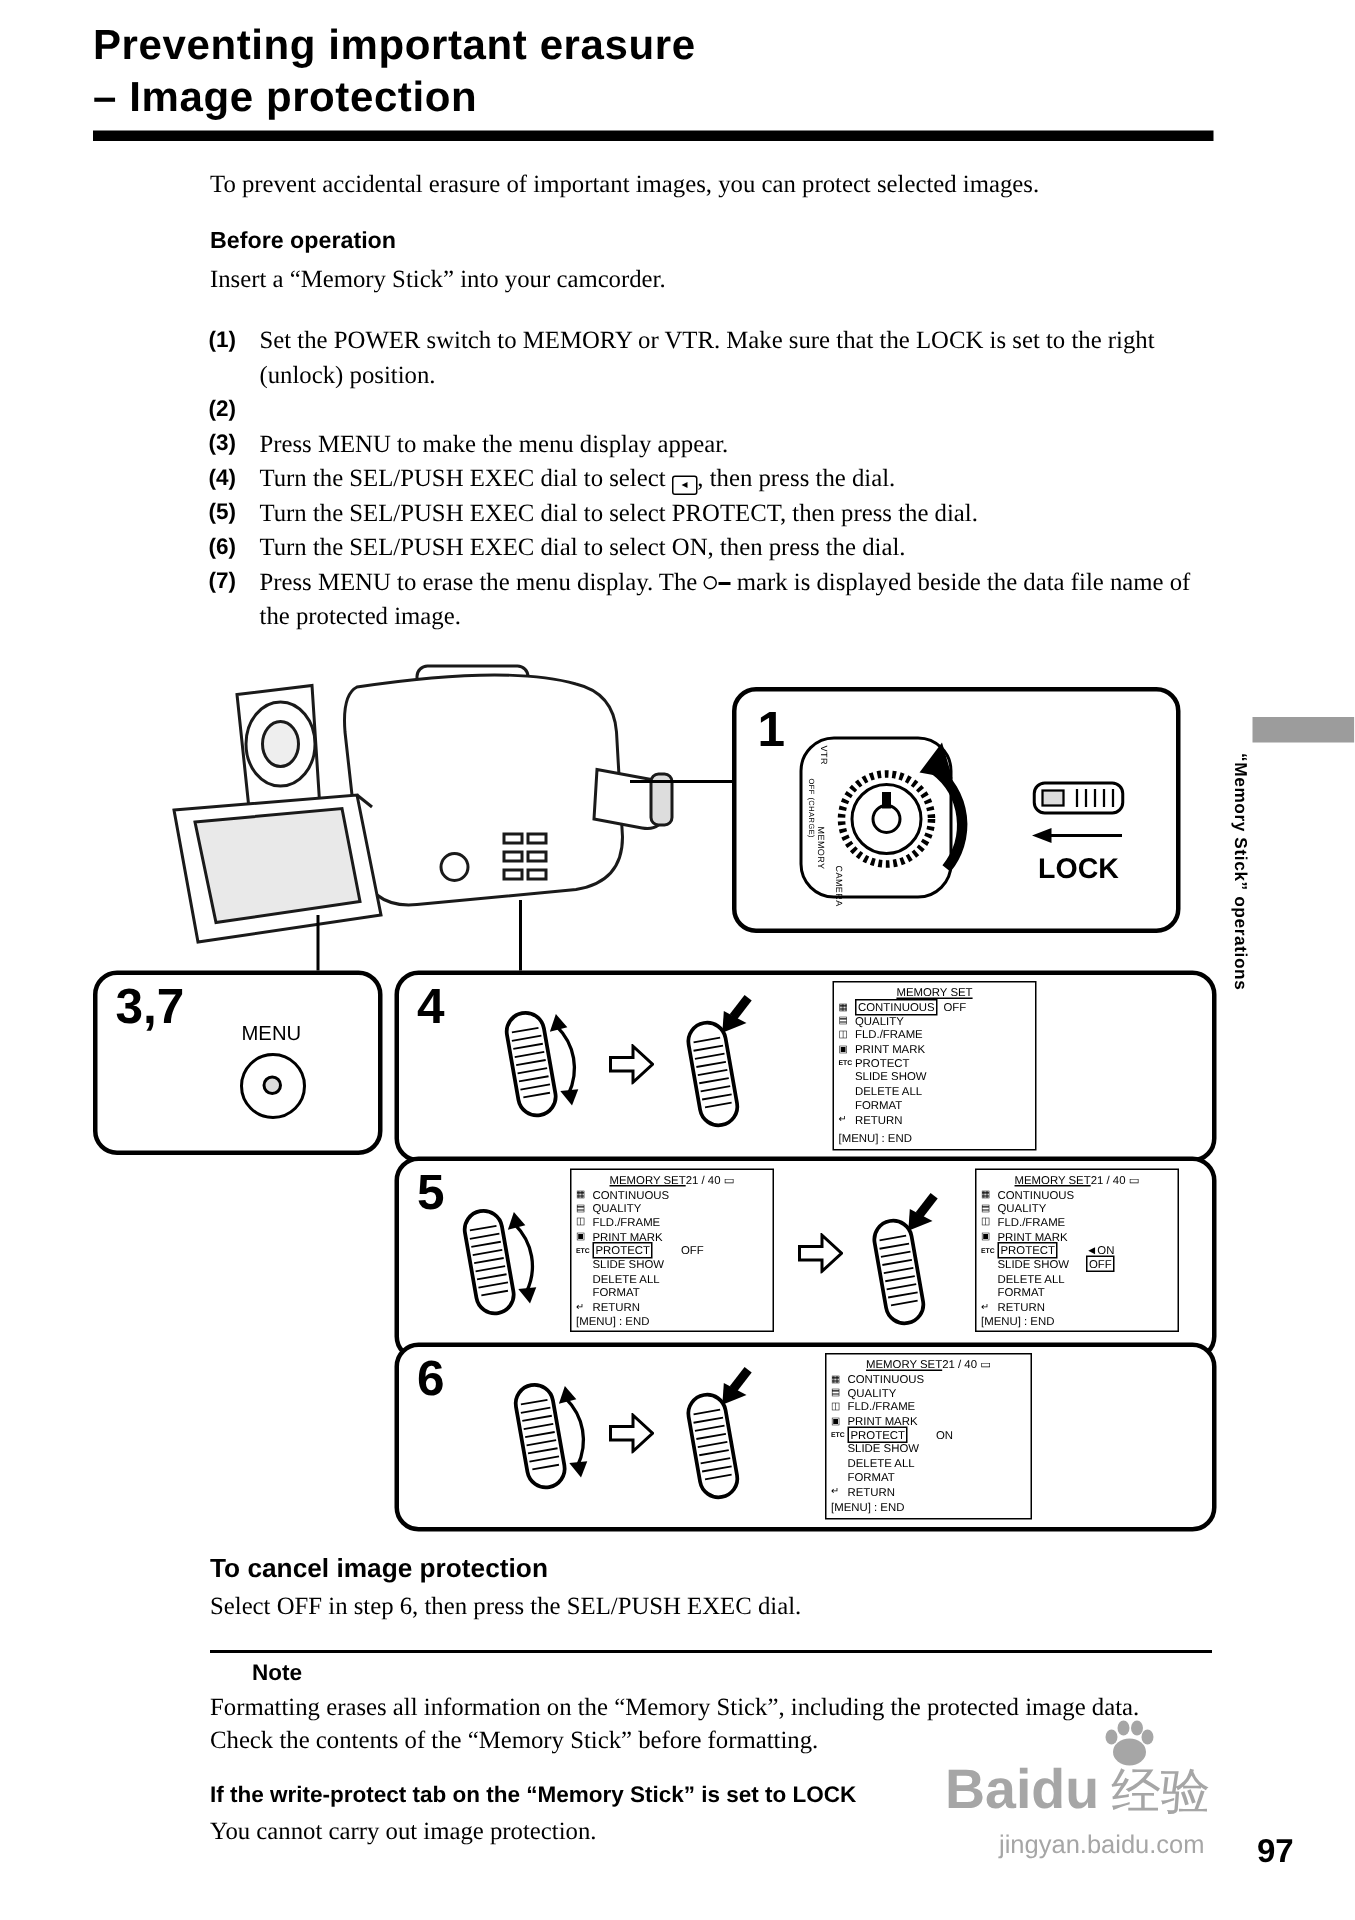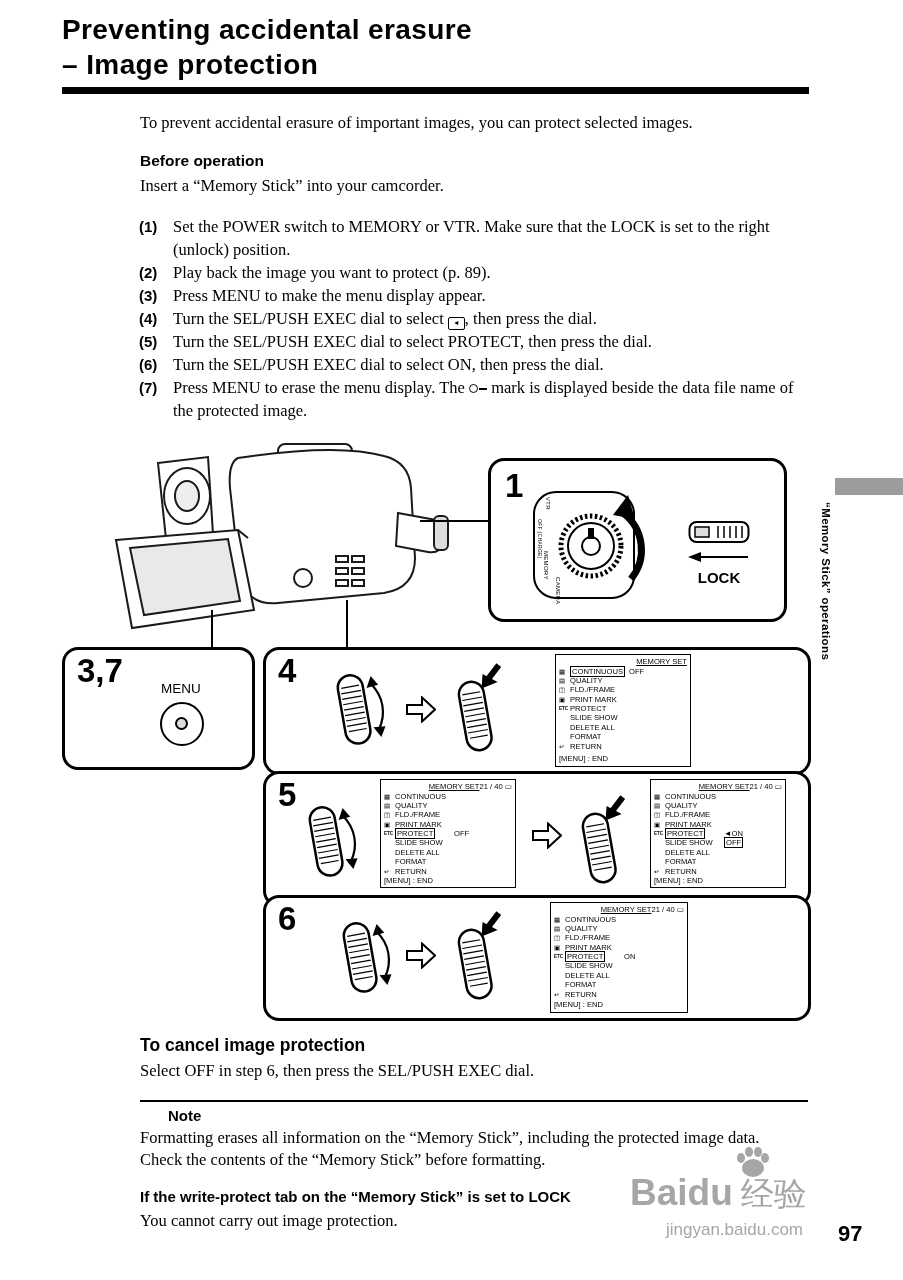--- a/index.html
+++ b/index.html
@@ -41,34 +41,34 @@
   .dial{position:absolute;transform:rotate(-10deg);}
   .open-arrow{position:absolute;}
 
   
   .power-unit{position:absolute;left:40px;top:28px;width:118px;height:114px;}
   .dlabel{position:absolute;font-family:"Liberation Sans",sans-serif;font-size:6px;
           writing-mode:vertical-rl;letter-spacing:.3px;}
   .dlabel.small{font-size:5px;}
   .lock-unit{position:absolute;left:196px;top:58px;width:64px;display:flex;
              flex-direction:column;align-items:center;gap:6px;}
-  .lock-text{font-family:"Liberation Sans",sans-serif;font-weight:700;font-size:15px;}
+  .lock-text{font-family:"Liberation Sans",sans-serif;font-weight:700;font-size:19px;}
 
   
   .menu-label{position:absolute;left:96px;top:31px;font-family:"Liberation Sans",sans-serif;font-size:13.5px;}
   .menu-button{position:absolute;left:95px;top:52px;width:40px;height:40px;
                border:2.5px solid #000;border-radius:50%;}
   .menu-button-dot{position:absolute;left:13px;top:13px;width:9px;height:9px;
                border:2px solid #000;border-radius:50%;background:#ddd;}
 
   
   .screen{position:absolute;background:#fff;border:1.2px solid #000;box-sizing:border-box;
           padding:2px 3px;display:flex;flex-direction:column;
           font-family:"Liberation Sans","DejaVu Sans",sans-serif;font-size:7.6px;line-height:9.6px;}
-  .screen-head{display:flex;justify-content:flex-end;}
+  .screen-head{display:flex;justify-content:center;}
   .screen-title{text-decoration:underline;}
   .srow{display:flex;align-items:center;height:9.4px;}
   .sicon{flex:none;width:11px;font-size:6.5px;}
   .sicon.etc{font-size:4.6px;font-weight:700;}
   .slabel{min-width:57px;}
   .boxed{border:1px solid #000;padding:0 1px;}
   .svalue{margin-left:2px;}
   .screen-footer{margin-top:auto;}
 
   
@@ -126,37 +126,36 @@
         <line x1="21" y1="4" x2="9" y2="15" stroke="#000" stroke-width="6"></line>
         <polygon points="0,24 3.5,10 17,20.5" fill="#000"></polygon>
       </g>
       <g id="g-open-arrow">
         <polygon points="1,9 16,9 16,1.5 29,13.5 16,25.5 16,18 1,18" fill="#fff" stroke="#000" stroke-width="2"></polygon>
       </g>
     </defs>
   </svg>
 
   <div class="abs title">
-    <span>Preventing accidental erasure</span><br>
+    <span>Preventing important erasure</span><br>
     <span>– Image protection</span>
   </div>
   <div class="abs title-rule"></div>
 
   <div class="abs serif intro">To prevent accidental erasure of important images, you can protect selected images.</div>
   <div class="abs sans-b before-h">Before operation</div>
   <div class="abs serif before-t">Insert a “Memory Stick” into your camcorder.</div>
 
   <div class="abs steps">
       <div class="step">
         <span class="step-num">(1)</span>
         <span class="step-text">Set the POWER switch to MEMORY or VTR. Make sure that the LOCK is set to the right (unlock) position.</span>
       </div>
       <div class="step">
         <span class="step-num">(2)</span>
-        <span class="step-text">Play back the image you want to protect (p. 89).</span>
       </div>
       <div class="step">
         <span class="step-num">(3)</span>
         <span class="step-text">Press MENU to make the menu display appear.</span>
       </div>
       <div class="step">
         <span class="step-num">(4)</span>
         <span class="step-text">Turn the SEL/PUSH EXEC dial to select <span class="inline-icon tab-icon">◂</span>, then press the dial.</span>
       </div>
       <div class="step">

